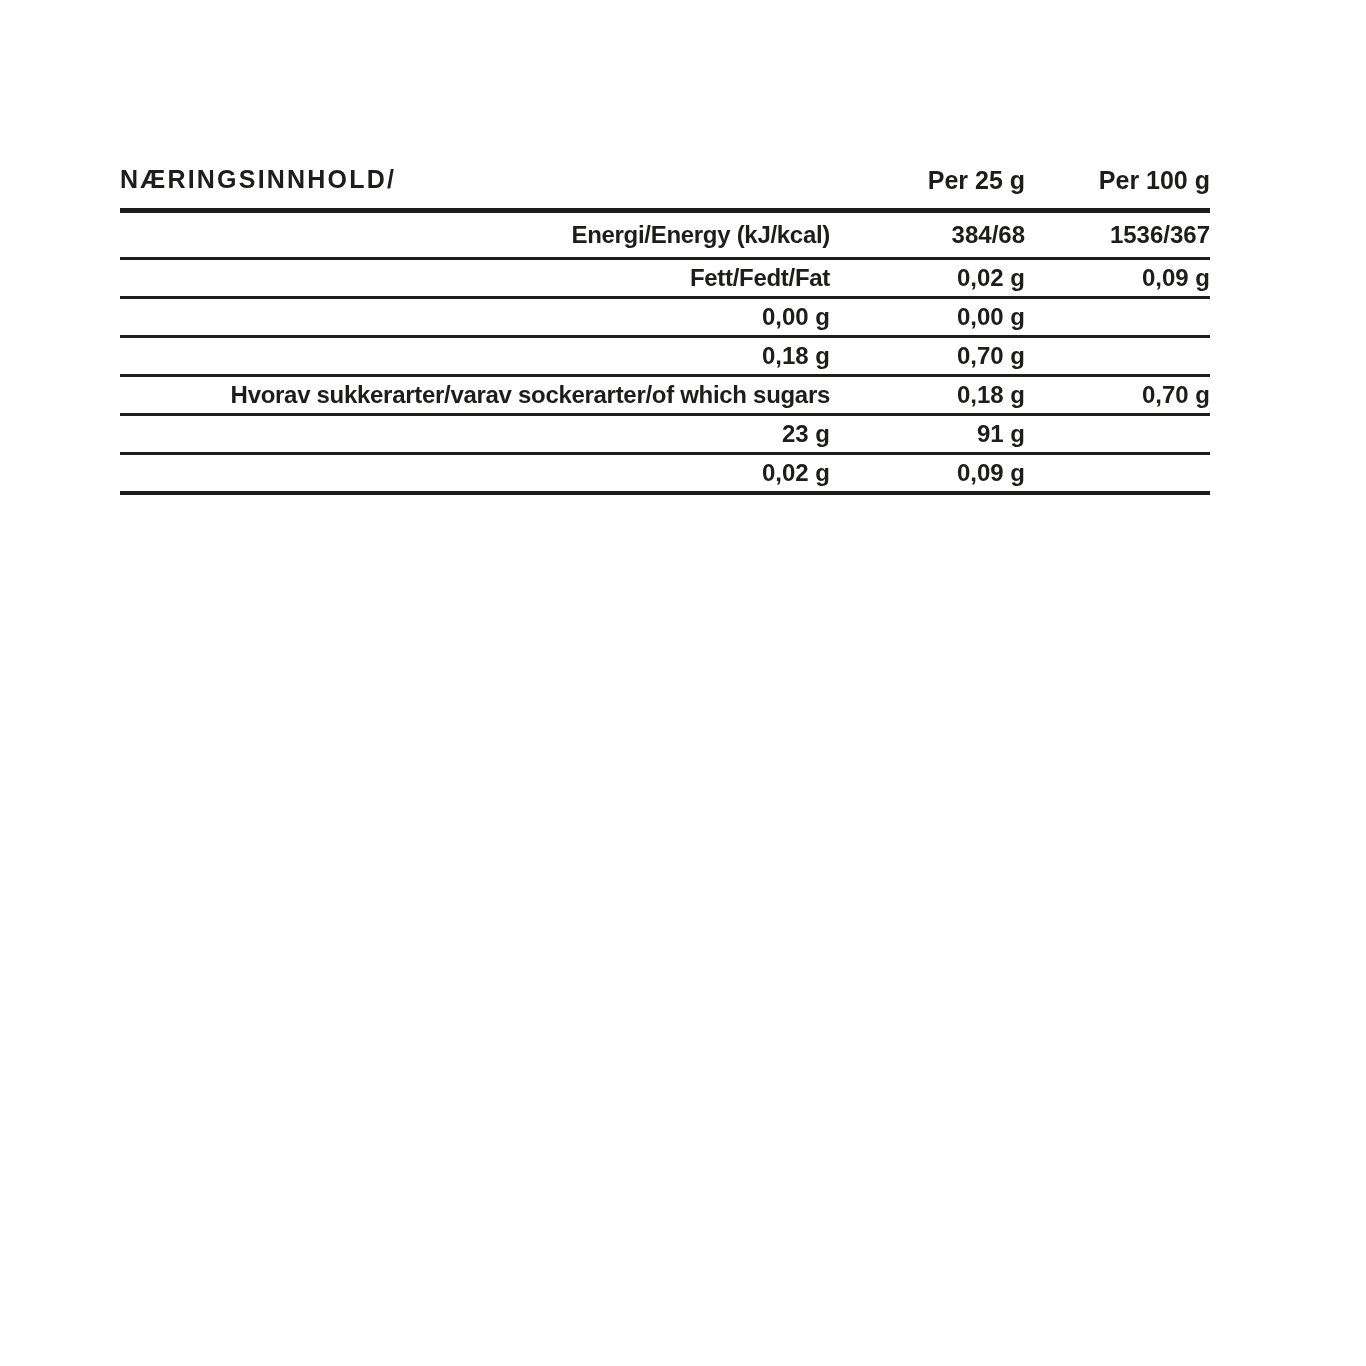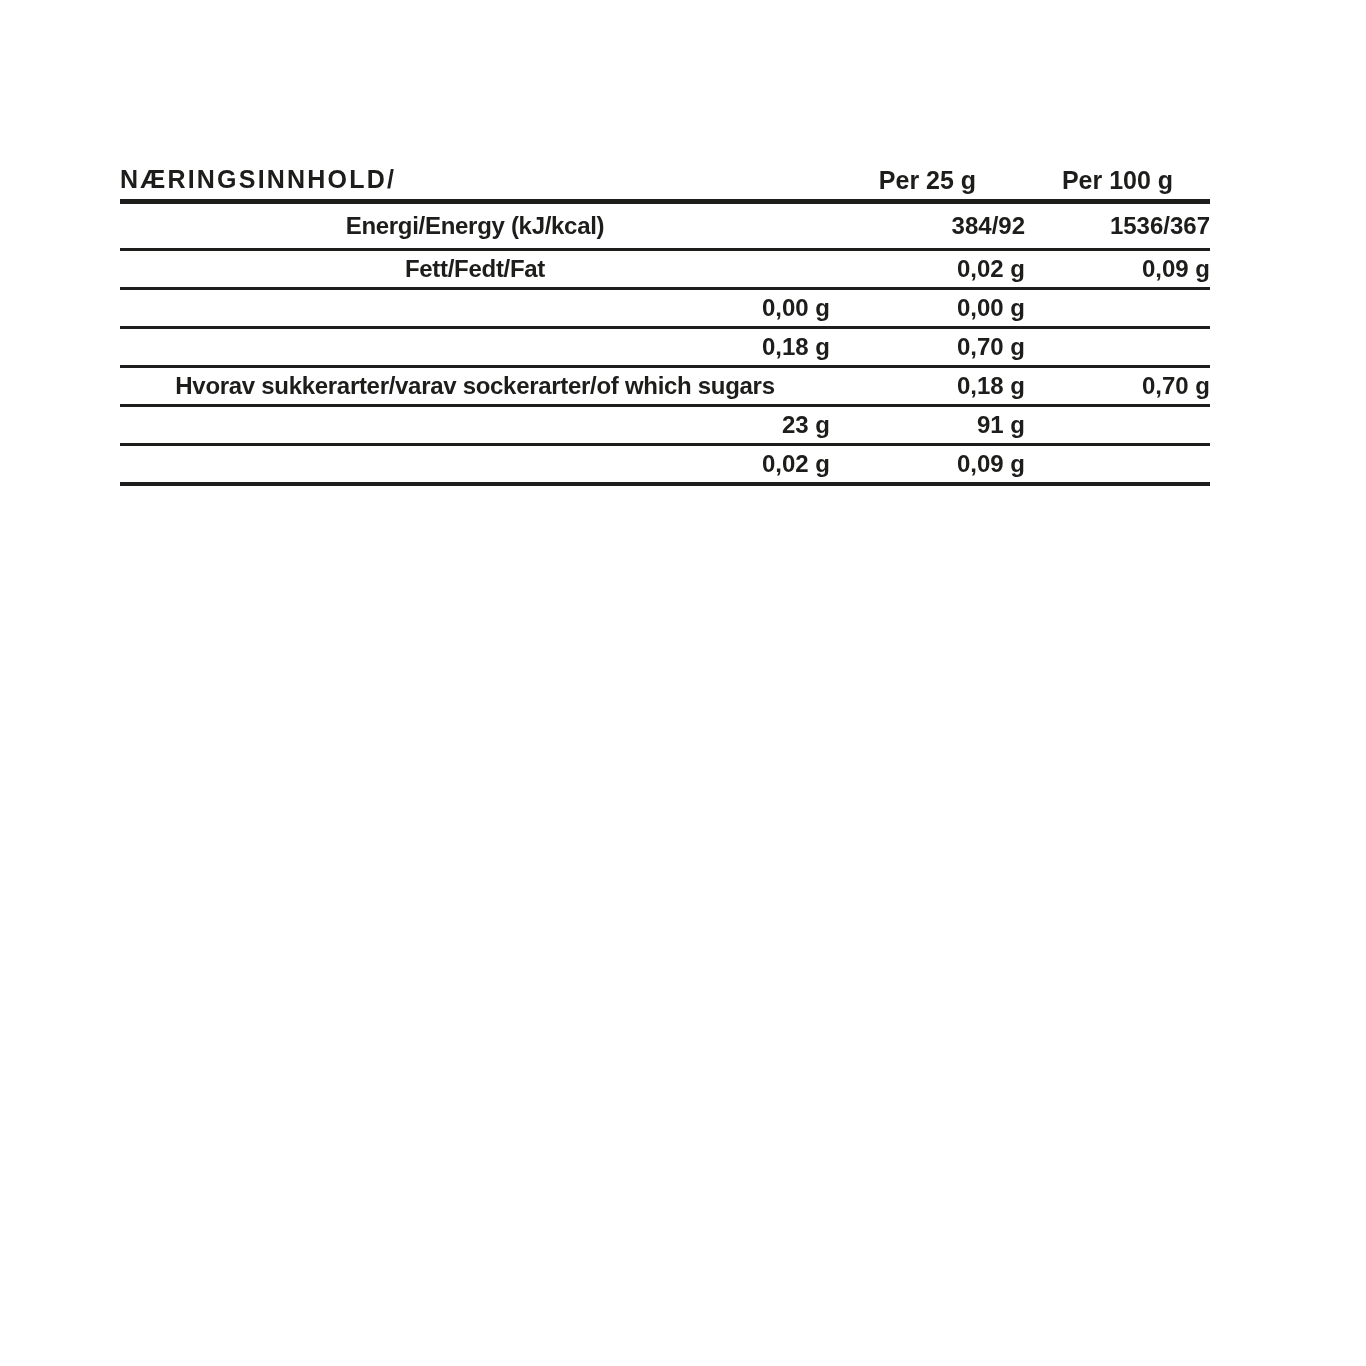--- a/index.html
+++ b/index.html
@@ -19,38 +19,38 @@
   .panel {
     position: absolute;
     left: 120px;
     top: 164px;
     width: 1090px;
   }
   .header-row {
     display: flex;
     align-items: flex-end;
     justify-content: space-between;
-    padding-bottom: 4px;
+    padding-bottom: 13px;
   }
   .title {
     font-size: 25px;
     font-weight: 700;
     letter-spacing: 2.2px;
     line-height: 31px;
     text-transform: uppercase;
     flex: 1 1 auto;
   }
   .col-heads {
     display: flex;
     flex: 0 0 auto;
   }
   .col-head {
     font-size: 25px;
     font-weight: 700;
-    text-align: center;
+    text-align: right;
     white-space: nowrap;
   }
   .col-head.c1 { width: 195px; }
   .col-head.c2 { width: 185px; }
   .thick-rule {
     height: 5px;
     background: #1d1d1b;
   }
   .bottom-rule {
     height: 4px;
@@ -65,21 +65,21 @@
     font-size: 24px;
     font-weight: 700;
   }
   .t-row.first {
     height: 44px;
   }
   .t-row:last-child {
     border-bottom: none;
   }
   .t-row .label {
-    text-align: center;
+    text-align: right;
     white-space: nowrap;
     letter-spacing: -0.3px;
   }
   .t-row .val {
     text-align: right;
     white-space: nowrap;
   }
 </style>
 </head>
 <body>
@@ -95,21 +95,21 @@
         <div class="col-head c1">Per 25 g</div>
         <div class="col-head c2">Per 100 g</div>
       </div>
     </div>
 
     <div class="thick-rule"></div>
 
     <div id="rows">
         <div class="t-row first">
           <div class="label">Energi/Energy (kJ/kcal)</div>
-          <div class="val">384/92</div>
+          <div class="val">384/68</div>
           <div class="val">1536/367</div>
         </div>
         <div class="t-row">
           <div class="label">Fett/Fedt/Fat</div>
           <div class="val">0,02 g</div>
           <div class="val">0,09 g</div>
         </div>
         <div class="t-row">
           <div class="val">0,00 g</div>
           <div class="val">0,00 g</div>

